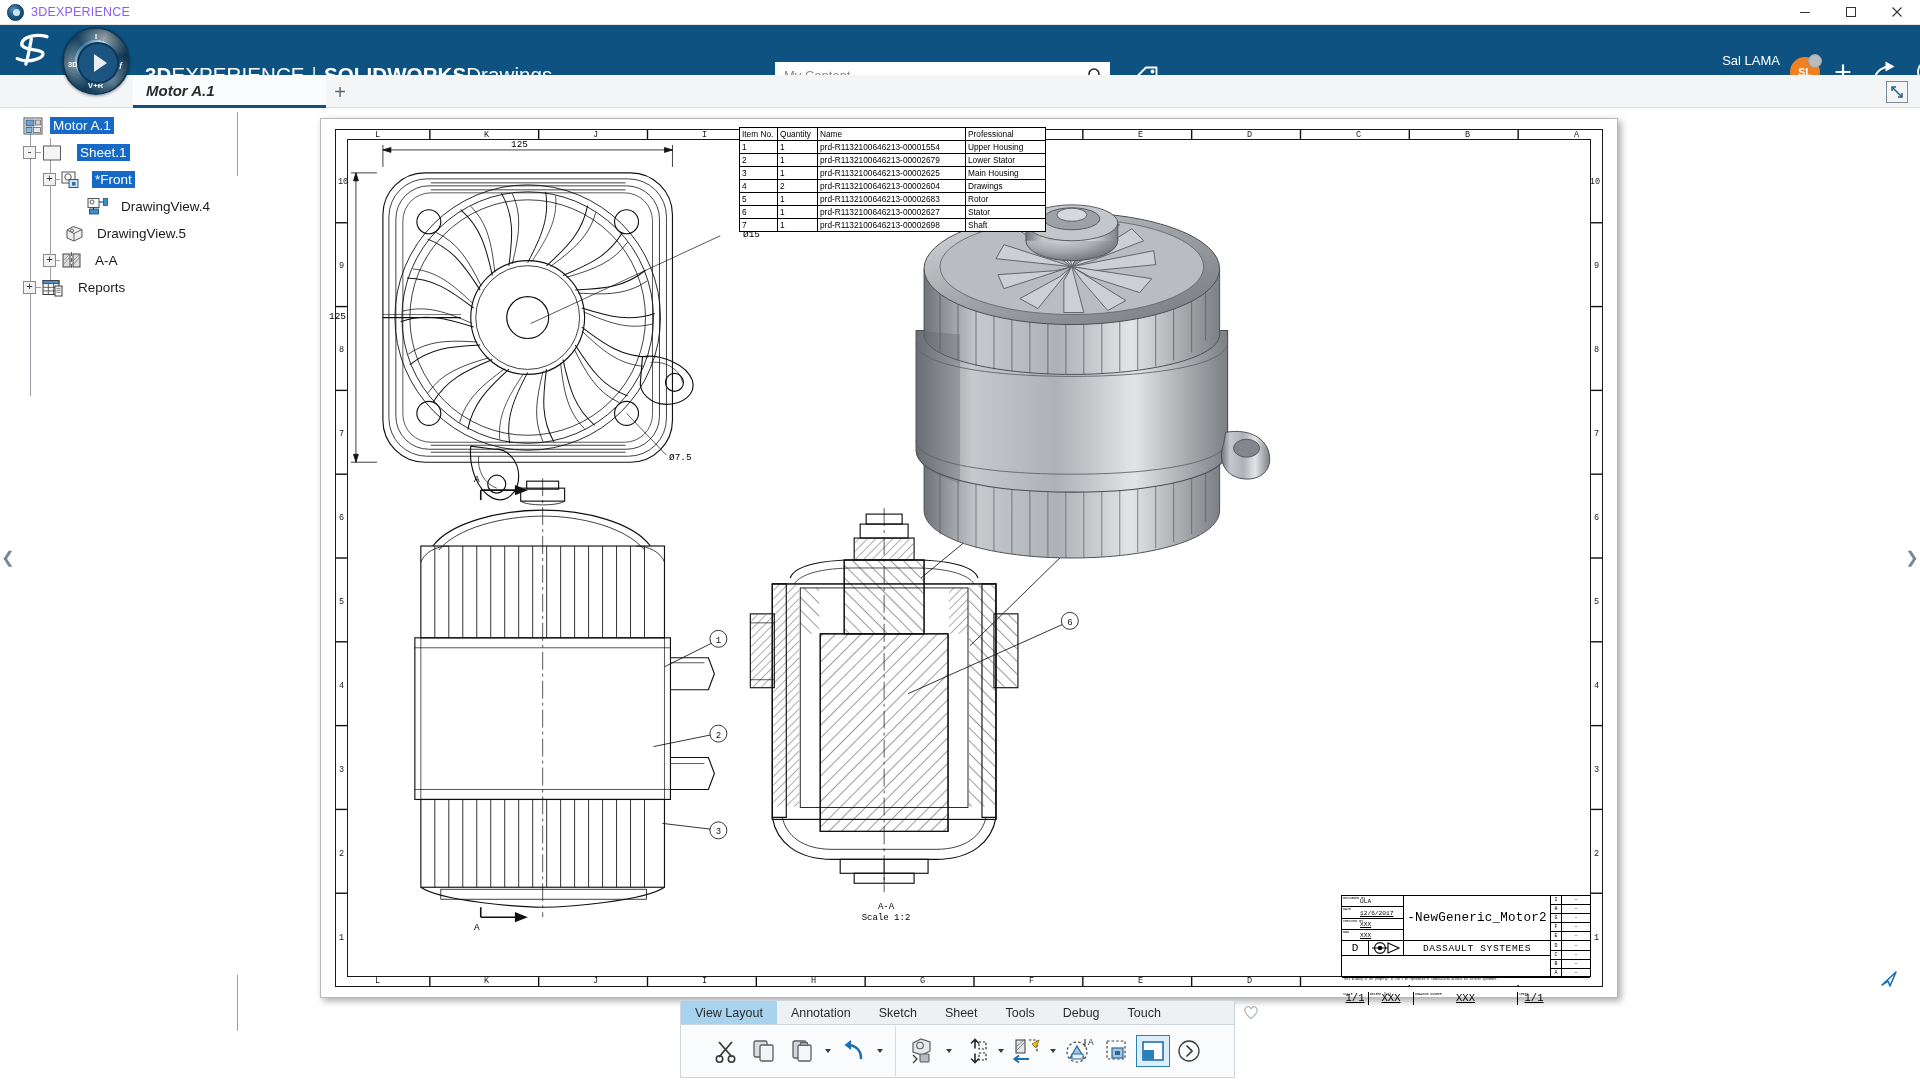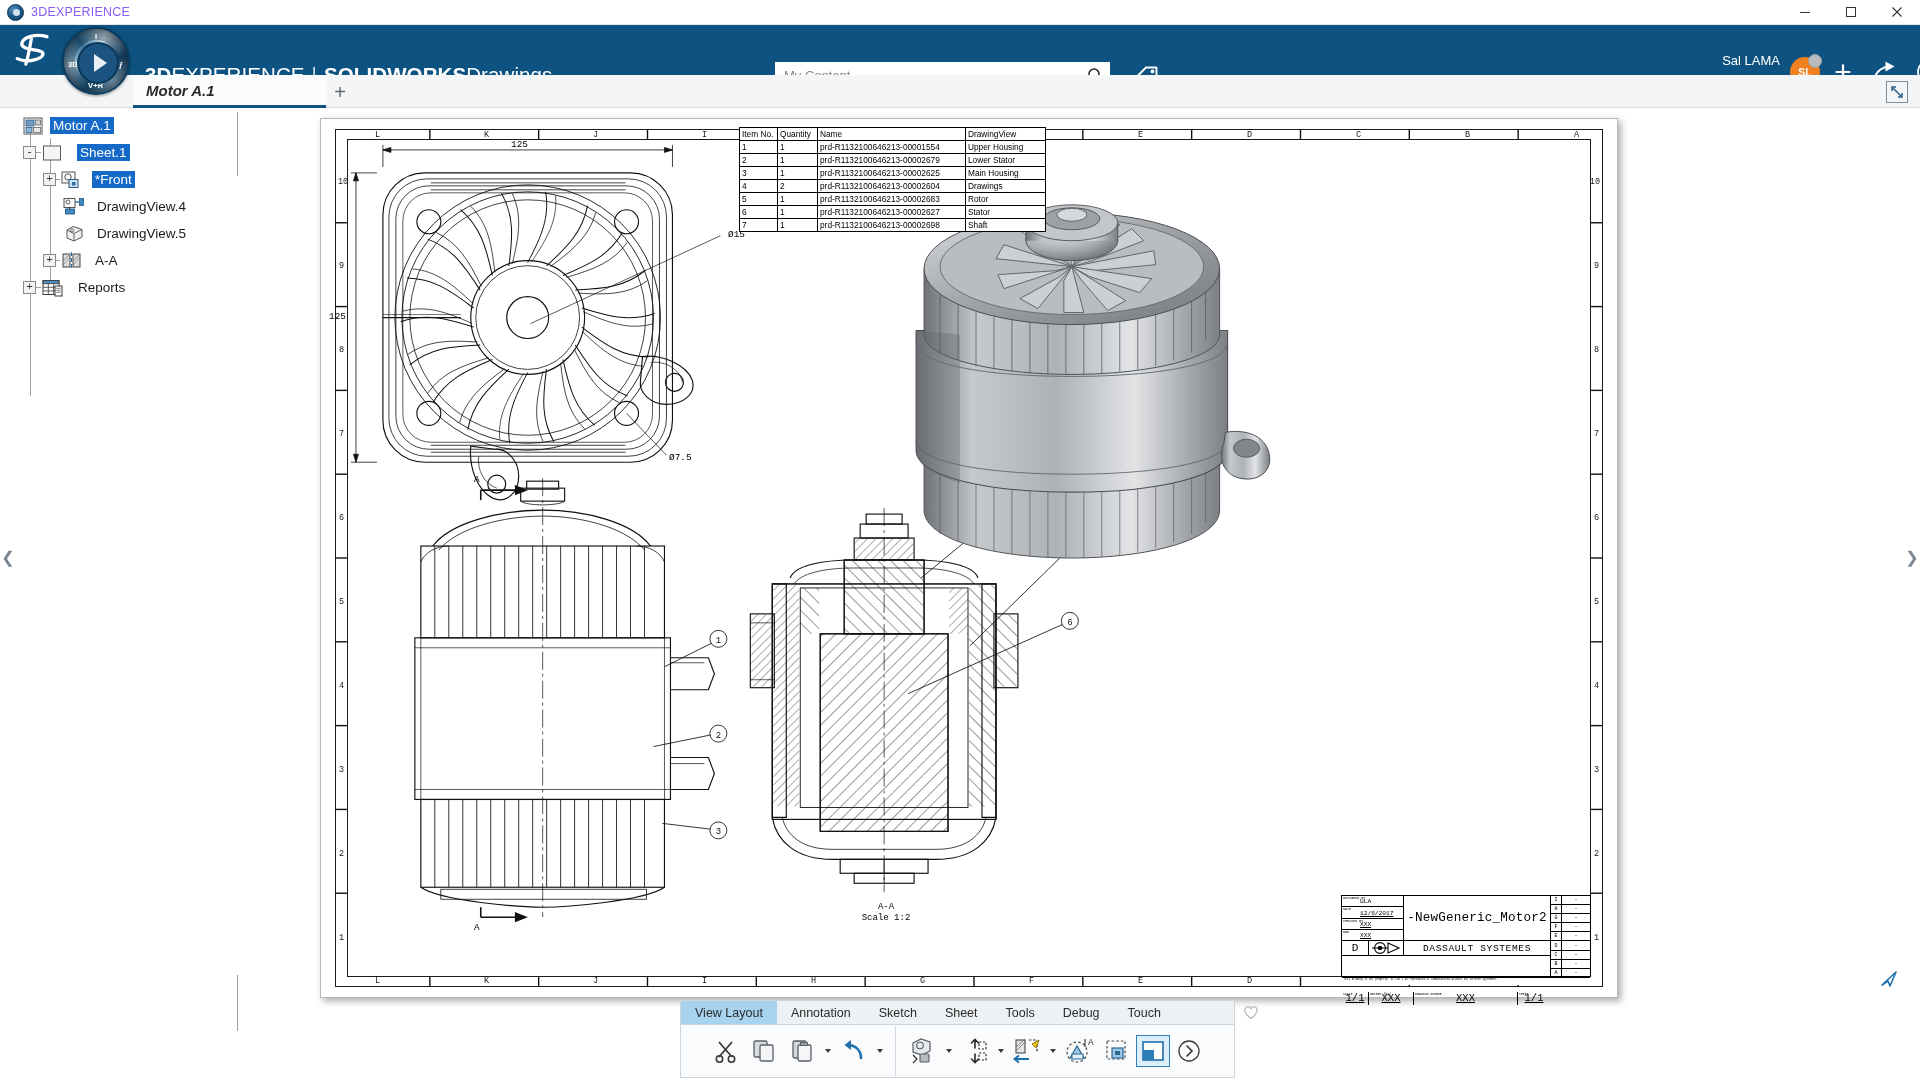--- a/index.html
+++ b/index.html
@@ -447,21 +447,21 @@
       <div style="width:4px;height:1px;background:#9aa0a6;flex:none"></div>
       <svg class="tico" viewBox="0 0 24 20" style="width:24px;margin-right:8px">
         <rect x="2" y="2" width="13" height="11" fill="#fafafa" stroke="#555" stroke-width="1"></rect>
         <circle cx="8" cy="7" r="3.2" fill="none" stroke="#555" stroke-width="1"></circle>
         <rect x="9" y="9.5" width="9" height="8" fill="#cfe0ee" stroke="#2a5b85" stroke-width="1"></rect>
         <rect x="12" y="12" width="3.5" height="3.5" fill="#2a6fa8"></rect>
       </svg>
       <span class="lbl sel">*Front</span>
     </div>
 
-    <div class="tnode" style="padding-left:62px">
+    <div class="tnode" style="padding-left:86px">
       <svg class="tico" viewBox="0 0 24 20" style="width:24px;margin-right:8px">
         <rect x="2" y="1.5" width="11" height="9" fill="#fafafa" stroke="#555" stroke-width="1"></rect>
         <circle cx="6" cy="5" r="2" fill="none" stroke="#555" stroke-width=".9"></circle>
         <path d="M13 5 L17.5 5" stroke="#2a6fa8" stroke-width="1.4"></path>
         <rect x="17.5" y="1.5" width="4" height="7" fill="#3f8cc6" stroke="#22547d" stroke-width=".8"></rect>
         <rect x="3.5" y="12" width="9" height="5" fill="#3f8cc6" stroke="#22547d" stroke-width=".9"></rect>
         <path d="M7.5 10 L7.5 12.5" stroke="#333" stroke-width="1"></path>
       </svg>
       <span class="lbl">DrawingView.4</span>
     </div>
@@ -959,21 +959,21 @@
         <path d="M596 212 L596 332 C 596 348, 622 360, 640 365 L640 216 Z" fill="#60646a" opacity=".35" stroke="none"></path>
       </g>
     </svg>
 
     <table class="bom">
       <thead>
         <tr>
           <th class="c-item">Item No.</th>
           <th class="c-qty">Quantity</th>
           <th class="c-name">Name</th>
-          <th class="c-desc">DrawingView</th>
+          <th class="c-desc">Professional</th>
         </tr>
       </thead>
       <tbody>
         <tr>
           <td>1</td>
           <td>1</td>
           <td>prd-R1132100646213-00001554</td>
           <td>Upper Housing</td>
         </tr>
         <tr>
@@ -1010,21 +1010,21 @@
           <td>7</td>
           <td>1</td>
           <td>prd-R1132100646213-00002698</td>
           <td>Shaft</td>
         </tr>
       </tbody>
     </table>
 
     <div class="dimtxt" style="left:190px; top:20px;">125</div>
     <div class="dimtxt" style="left:8px;  top:192px;">125</div>
-    <div class="dimtxt" style="left:407px; top:110px;">Ø15</div>
+    <div class="dimtxt" style="left:422px; top:110px;">Ø15</div>
     <div class="dimtxt" style="left:348px; top:333px;">Ø7.5</div>
 
     <div class="dimtxt" style="left:153px; top:355px;">A</div>
     <div class="dimtxt" style="left:153px; top:803px;">A</div>
 
     <div class="seclbl" style="left:536px; top:783px; width:58px;">
       <div>A-A</div>
       <div>Scale 1:2</div>
     </div>
 

